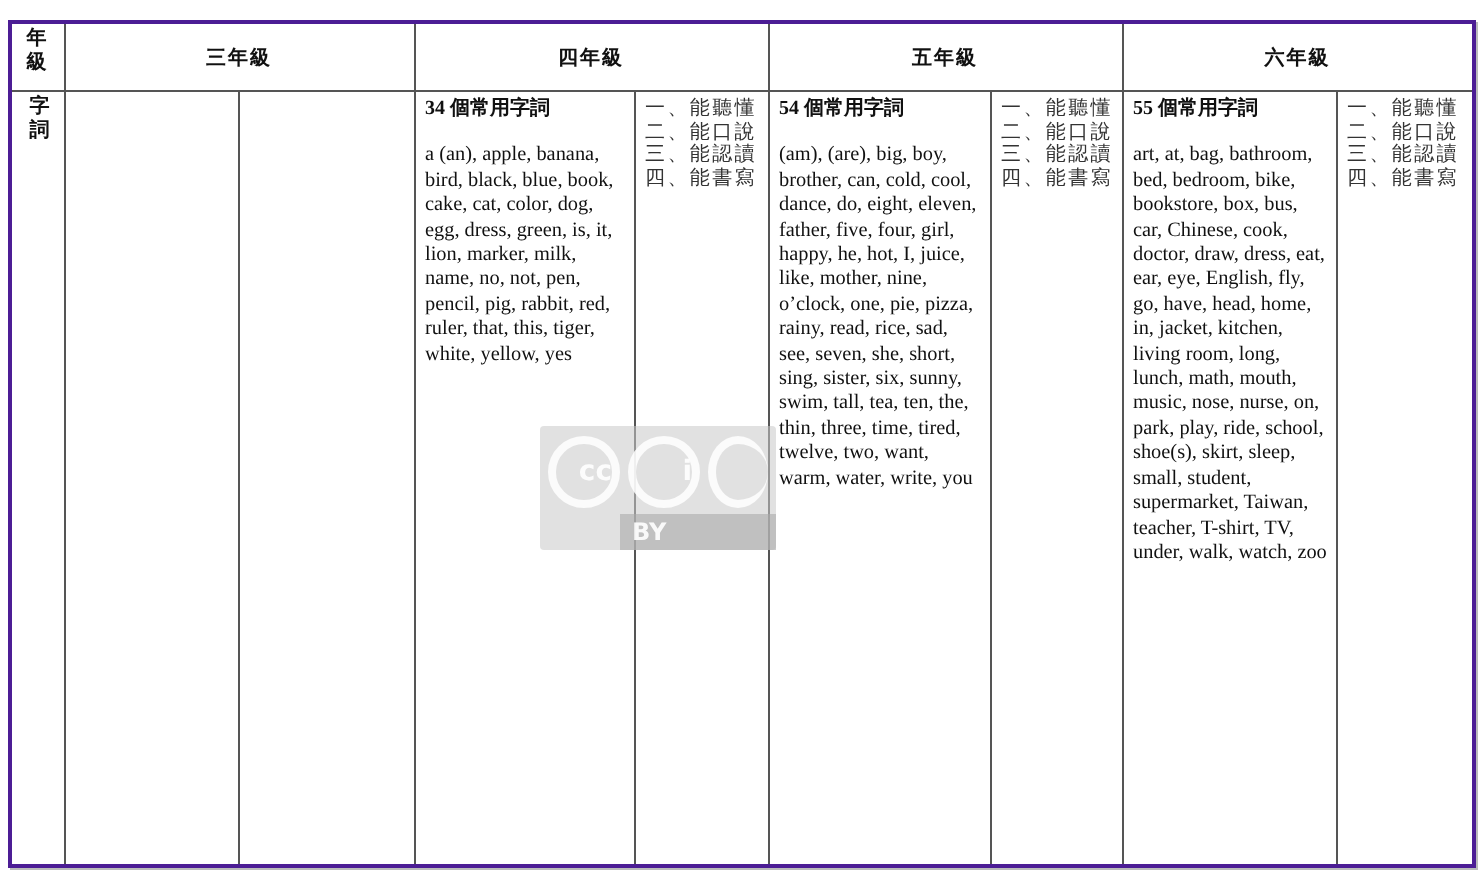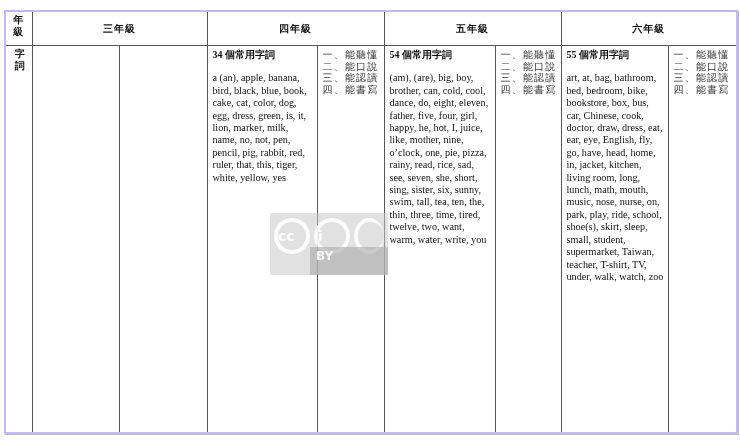--- a/index.html
+++ b/index.html
@@ -16,21 +16,21 @@
       color: #111;
     }
     .tbl {
       position: absolute;
       left: 4px;
       top: 10px;
       width: 732px;
       height: 424px;
       border-collapse: collapse;
       table-layout: fixed;
-      border: 2px solid #c4b5fd;
+      border: 2px solid #4c1d95;
       box-shadow: 1px 1px 0 #bbb;
     }
     .tbl td {
       border: 1px solid #555;
       padding: 0;
       vertical-align: top;
       overflow: hidden;
     }
     .hdr-grade td {
       height: 31px;
@@ -105,29 +105,29 @@
       top: 5px;
       width: 36px;
       height: 36px;
       border-radius: 50%;
       border: 4px solid rgba(255,255,255,0.85);
       box-sizing: border-box;
       color: rgba(255,255,255,0.9);
       font-family: "DejaVu Sans", sans-serif;
       font-weight: bold;
       font-size: 14px;
-      text-align: left;
+      text-align: right;
       line-height: 28px;
     }
     .wm-by {
       position: absolute;
       left: 40px;
       bottom: 0;
       width: 78px;
-      height: 28px;
+      height: 18px;
       background: rgba(170,170,170,0.6);
       color: rgba(255,255,255,0.9);
       font-family: "DejaVu Sans", sans-serif;
       font-weight: bold;
       font-size: 12px;
       text-align: left;
       padding-left: 6px;
       line-height: 18px;
       box-sizing: border-box;
     }

